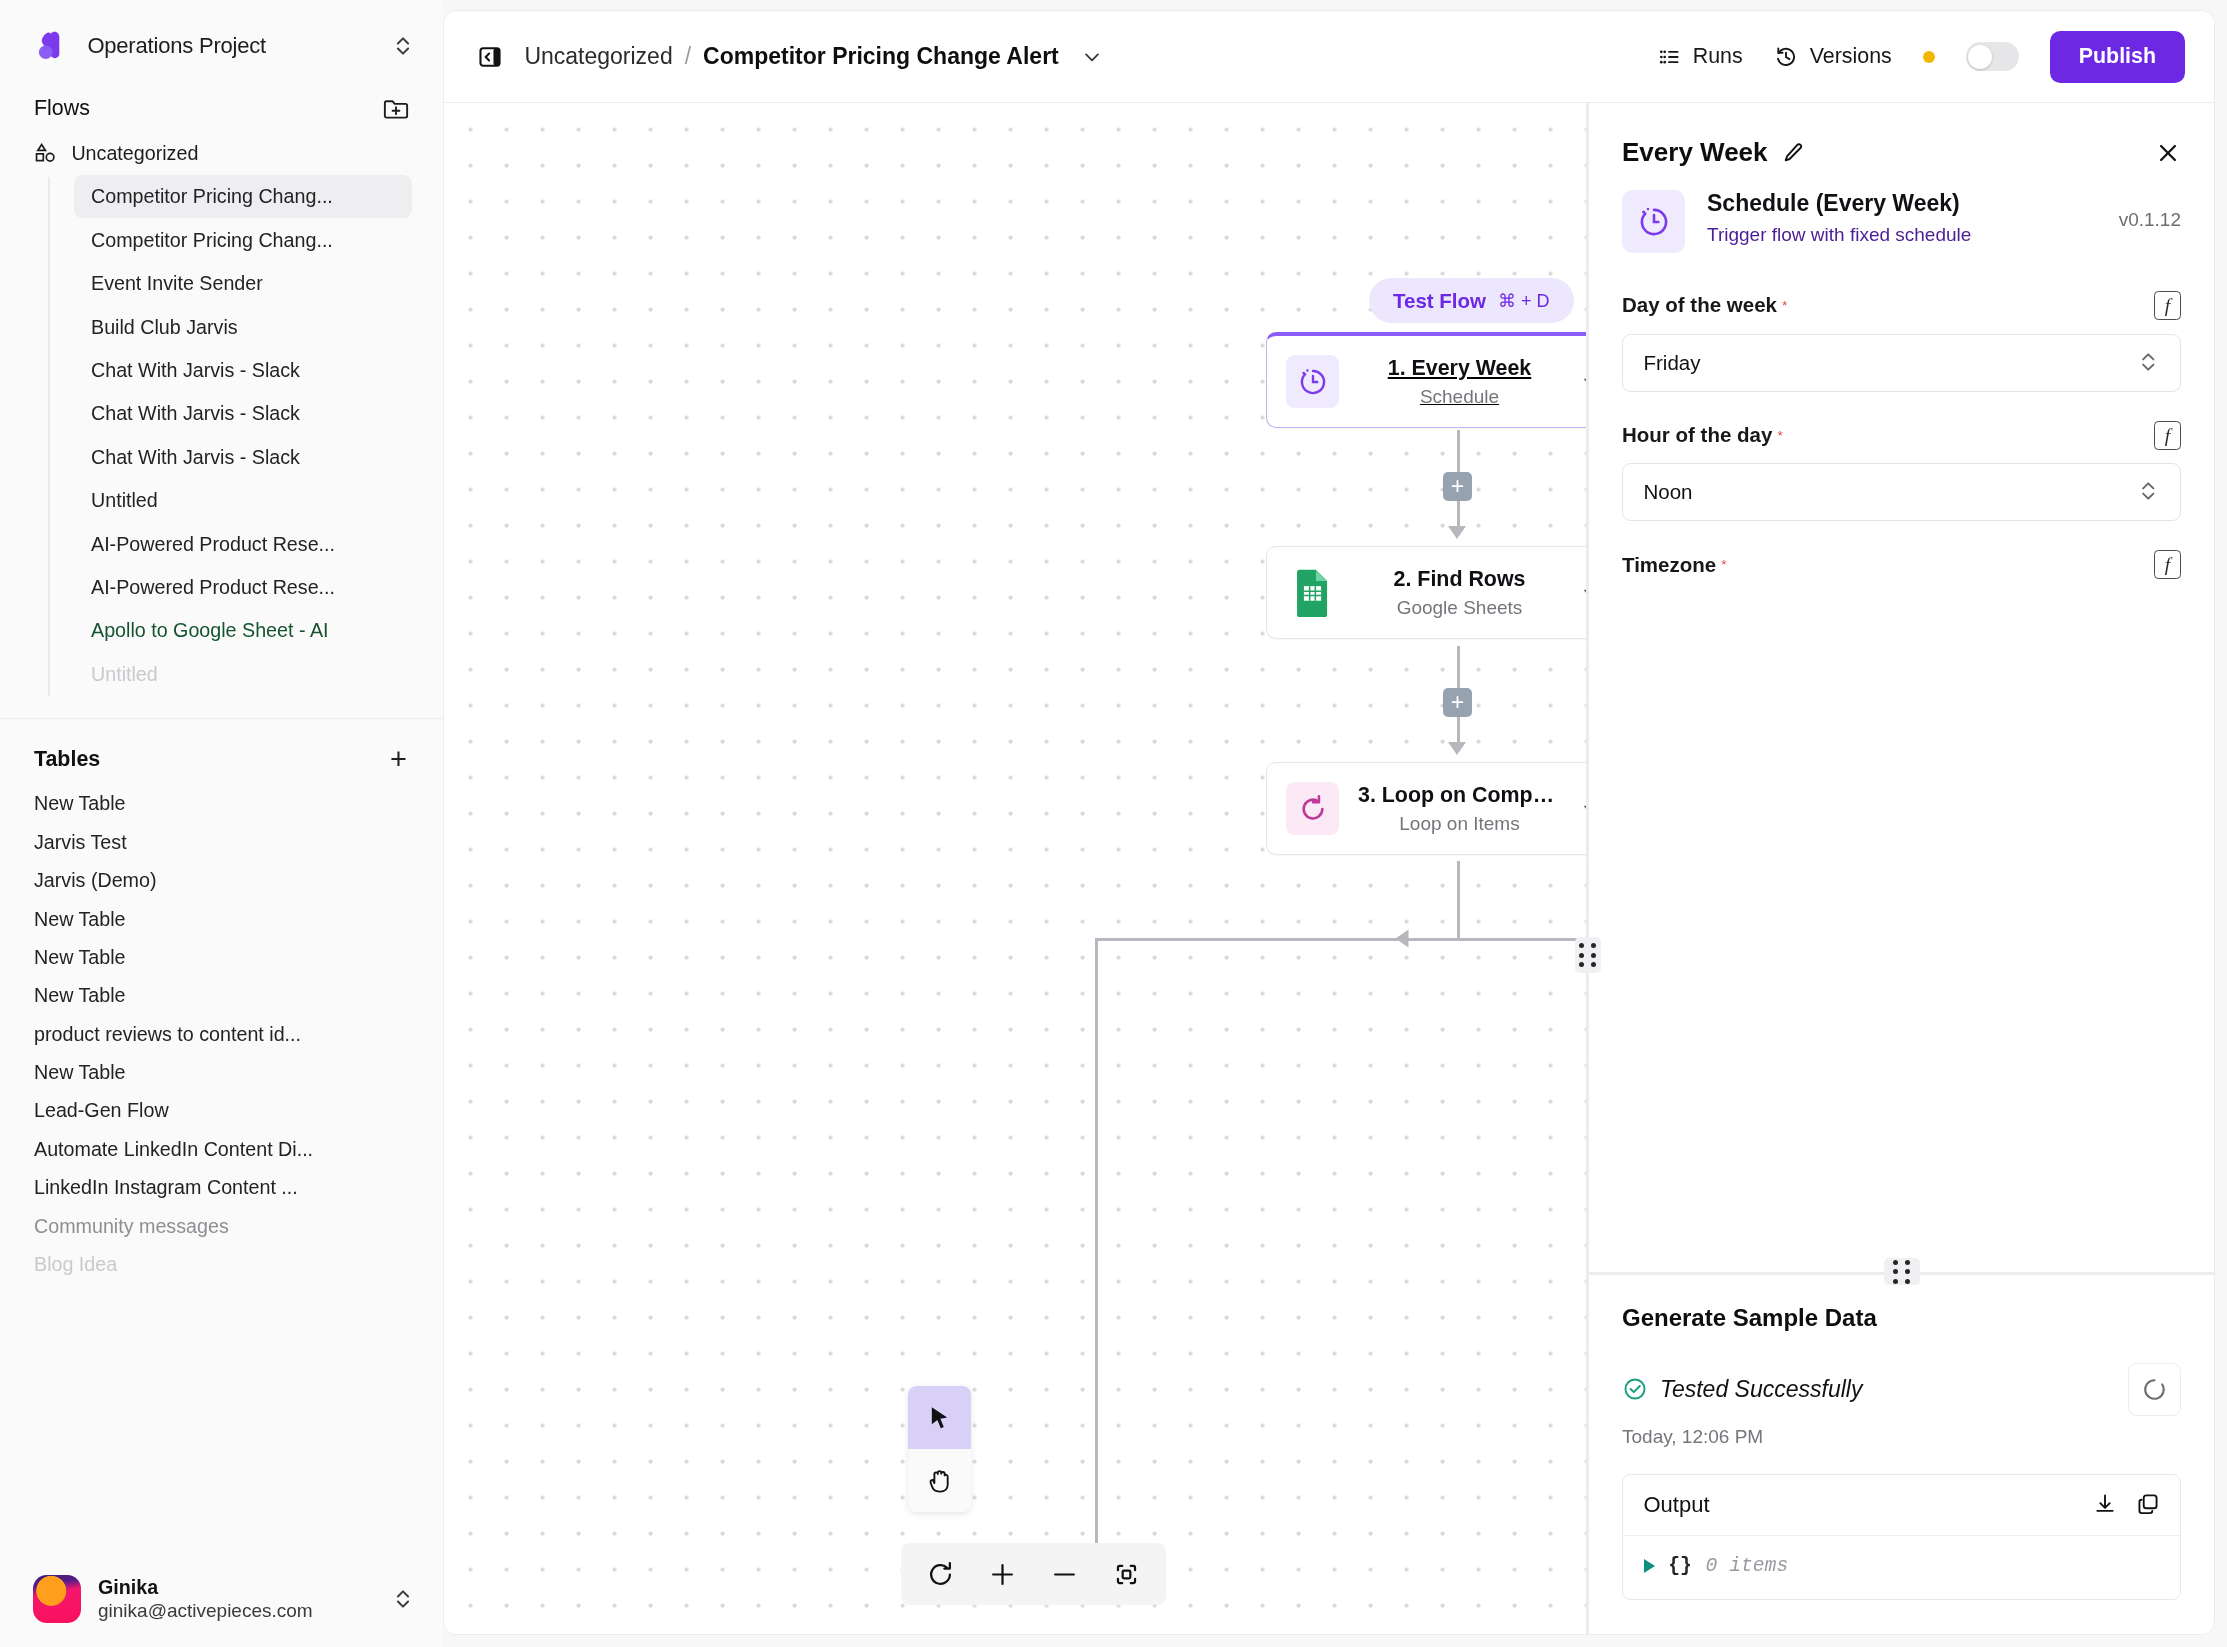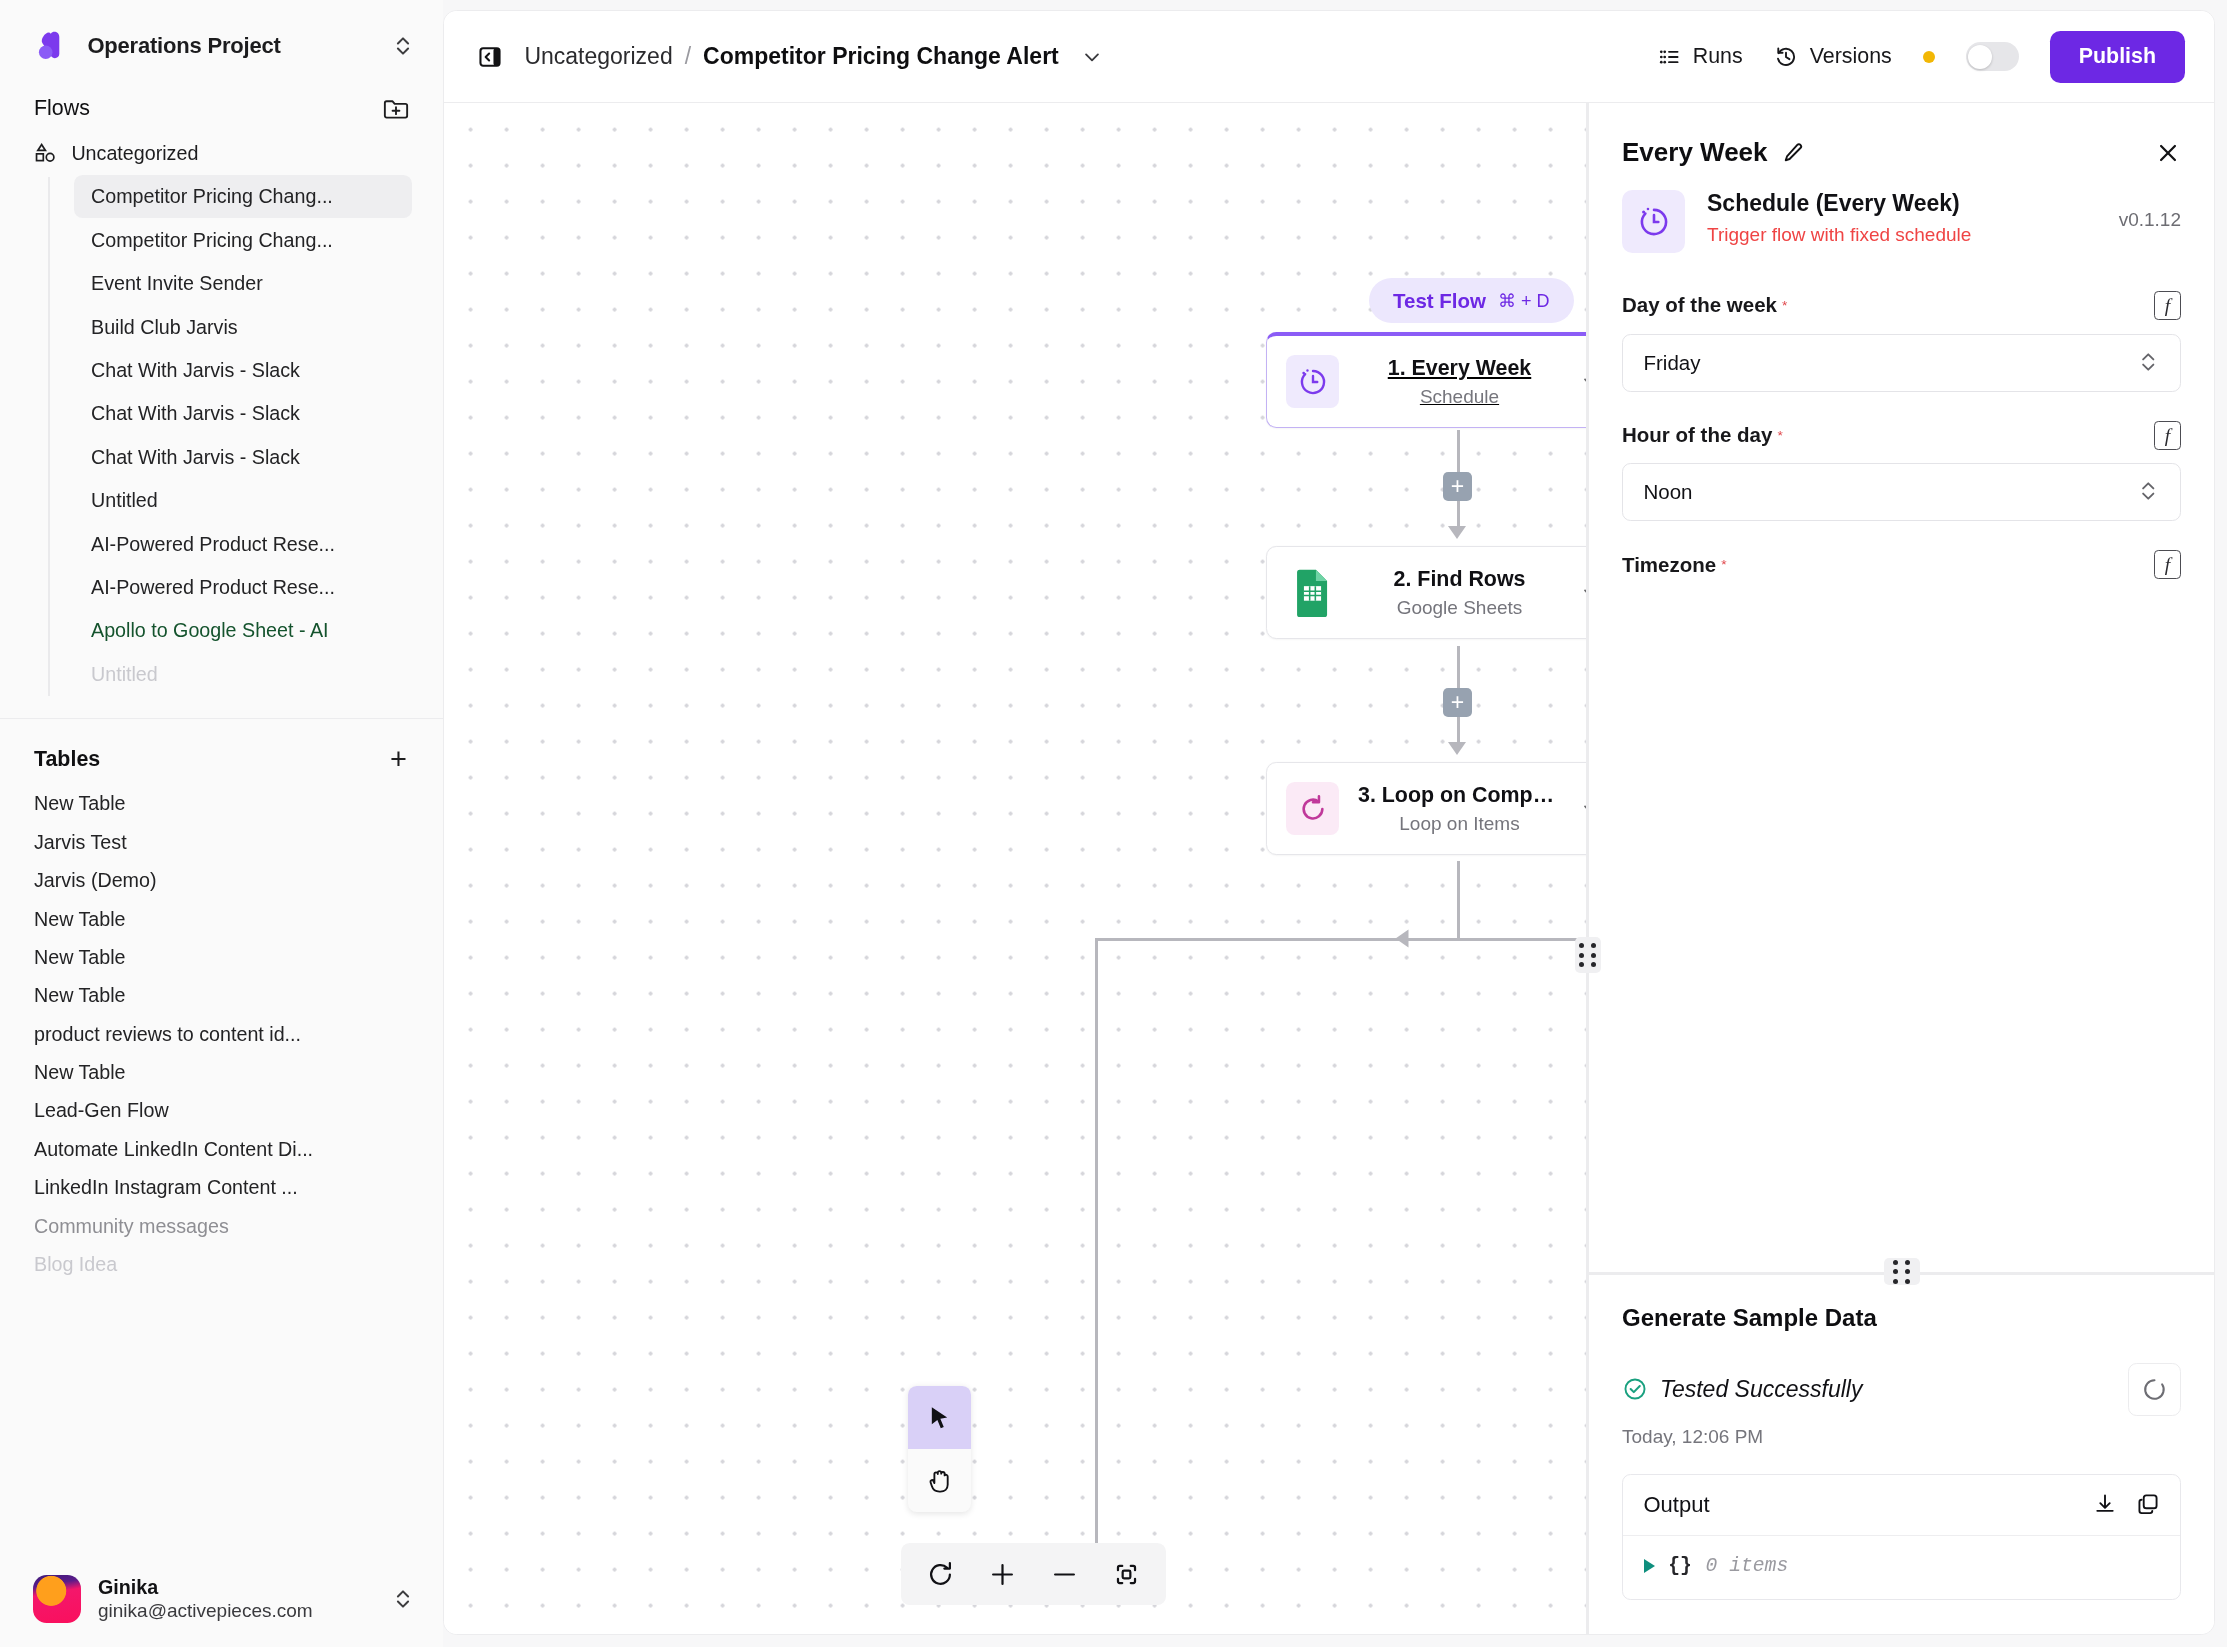--- a/index.html
+++ b/index.html
@@ -19,21 +19,21 @@
     display: flex; flex-direction: column;
     position: relative;
     flex: 0 0 443px;
   }
   .sb-top {
     display: flex; align-items: center; gap: 15.4px;
     padding: 26px 29px 19px 33px;
   }
   .brand-logo { width: 39px; height: 39px; flex: 0 0 39px; }
   .brand-title {
-    font-size: 22px; font-weight: 700; color: #1c1c1e; letter-spacing: -0.2px;
+    font-size: 22px; font-weight: 400; color: #1c1c1e; letter-spacing: -0.2px;
     flex: 1;
   }
   .chev-updown { width: 22px; height: 26px; flex: 0 0 22px; opacity: .85; }
 
   .sb-section-head {
     display: flex; align-items: center; justify-content: space-between;
     padding: 12px 34px 12px 34px;
   }
   .sb-section-head .t { font-size: 21.4px; font-weight: 400; color: #101012; }
   .sb-folder {
@@ -228,21 +228,21 @@
   .rp-title { font-size: 26px; font-weight: 700; color: #0e0e11; }
   .rp-head .close { margin-left: auto; }
   .rp-piece {
     display: flex; align-items: flex-start; gap: 22px; padding: 0 33px 8.6px 33px;
   }
   .piece-ico {
     width: 63px; height: 63px; flex: 0 0 63px; border-radius: 10.3px; background: #efeafd;
     display: flex; align-items: center; justify-content: center;
   }
   .piece-name { font-size: 23px; font-weight: 700; color: #111115; }
-  .piece-desc { font-size: 19px; color: #ef4444; margin-top: 6.8px; }
+  .piece-desc { font-size: 19px; color: #4c1d95; margin-top: 6.8px; }
   .piece-ver { margin-left: auto; font-size: 19px; color: #6d6d73; padding-top: 19px; }
 
   .field { padding: 29px 33px 0 33px; }
   .field-head { display: flex; align-items: center; }
   .field-label { font-size: 20.5px; font-weight: 700; color: #18181b; }
   .req { color: #e0474c; margin-left: 5.1px; }
   .fx-btn {
     margin-left: auto; width: 27px; height: 29px; border: 1.7px solid #4c4c52;
     border-radius: 4.3px; display: flex; align-items: center; justify-content: center;
     font-family: "Liberation Serif", serif; font-style: italic; font-size: 19.7px; color: #2b2b30;

